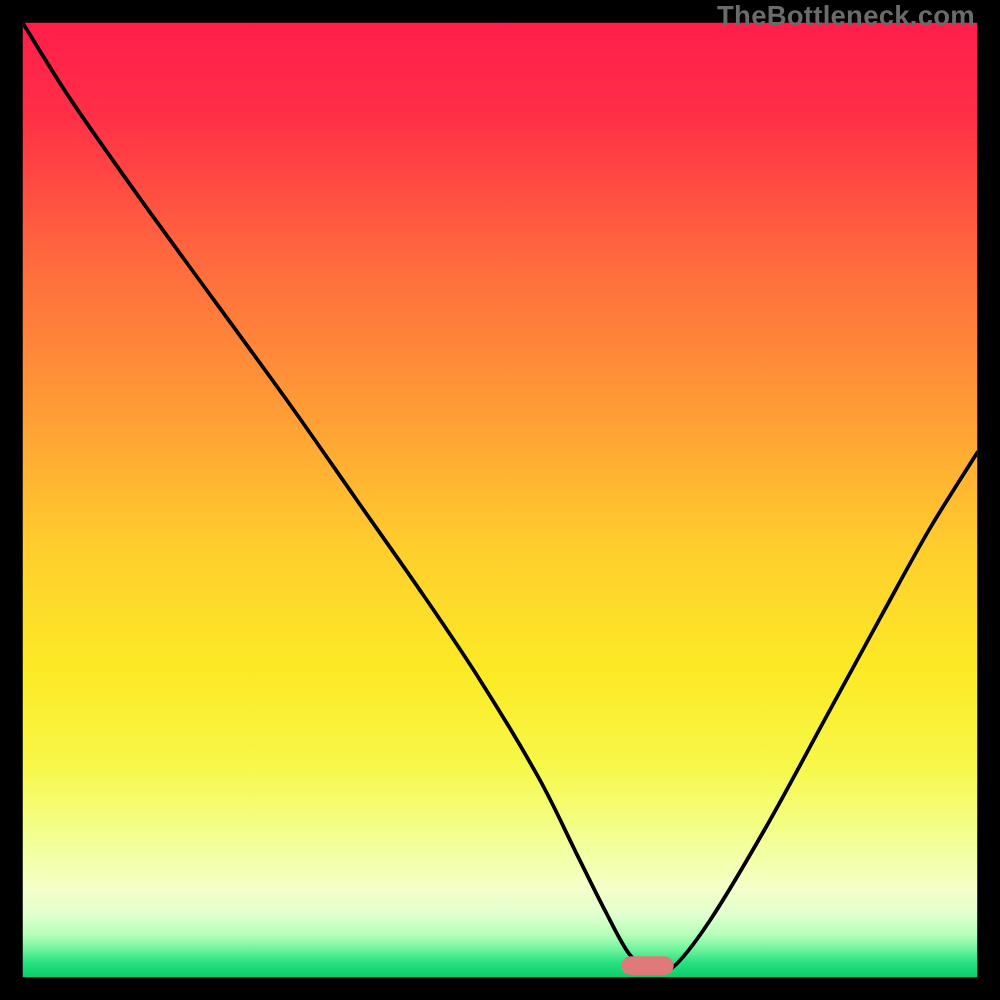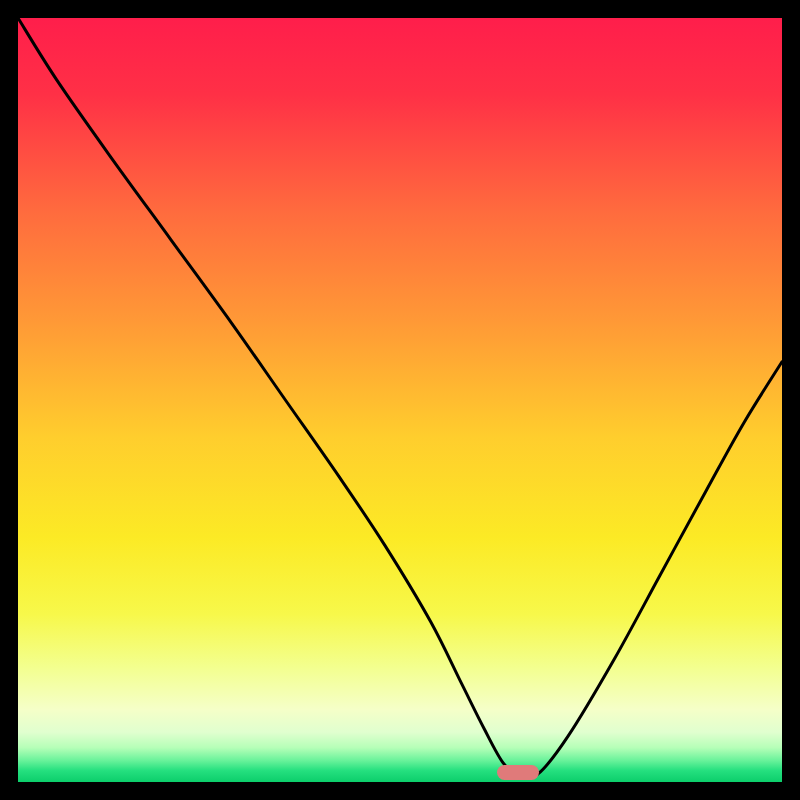--- a/index.html
+++ b/index.html
@@ -80,13 +80,14 @@
       <rect x="0" y="0" width="764" height="764" fill="url(#bg-grad)"></rect>
     </svg>
 
     <svg class="curve" width="764" height="764" viewBox="0 0 764 764" preserveAspectRatio="none">
       <path id="curve-path" d="M 0.00 0.00 C 6.37 10.19, 22.92 38.20, 38.20 61.12 C 53.48 84.04, 72.58 110.78, 91.68 137.52 C 110.78 164.26, 132.43 193.55, 152.80 221.56 C 173.17 249.57, 194.82 278.86, 213.92 305.60 C 233.02 332.34, 249.57 356.53, 267.40 382.00 C 285.23 407.47, 304.33 434.21, 320.88 458.40 C 337.43 482.59, 351.44 502.97, 366.72 527.16 C 382.00 551.35, 399.83 580.64, 412.56 603.56 C 425.29 626.48, 434.21 646.85, 443.12 664.68 C 452.03 682.51, 459.04 697.15, 466.04 710.52 C 473.04 723.89, 479.41 737.26, 485.14 744.90 C 490.87 752.54, 494.69 754.45, 500.42 756.36 C 506.15 758.27, 511.24 762.73, 519.52 756.36 C 527.80 749.99, 537.35 737.26, 550.08 718.16 C 562.81 699.06, 580.64 668.50, 595.92 641.76 C 611.20 615.02, 626.48 585.73, 641.76 557.72 C 657.04 529.71, 673.59 499.15, 687.60 473.68 C 701.61 448.21, 713.07 426.57, 725.80 404.92 C 738.53 383.27, 757.63 353.99, 764.00 343.80" fill="none" stroke="#000000" stroke-width="3" stroke-linejoin="round" stroke-linecap="round"></path>
     </svg>
 
     <div id="marker" class="marker" style="width: 42px; height: 15px; background: rgb(224, 122, 122); left: 479.42px; top: 746.568px;"></div>
   </div>
 
+  <div class="watermark">TheBottleneck.com</div>
 </div>
 
 </body></html>

